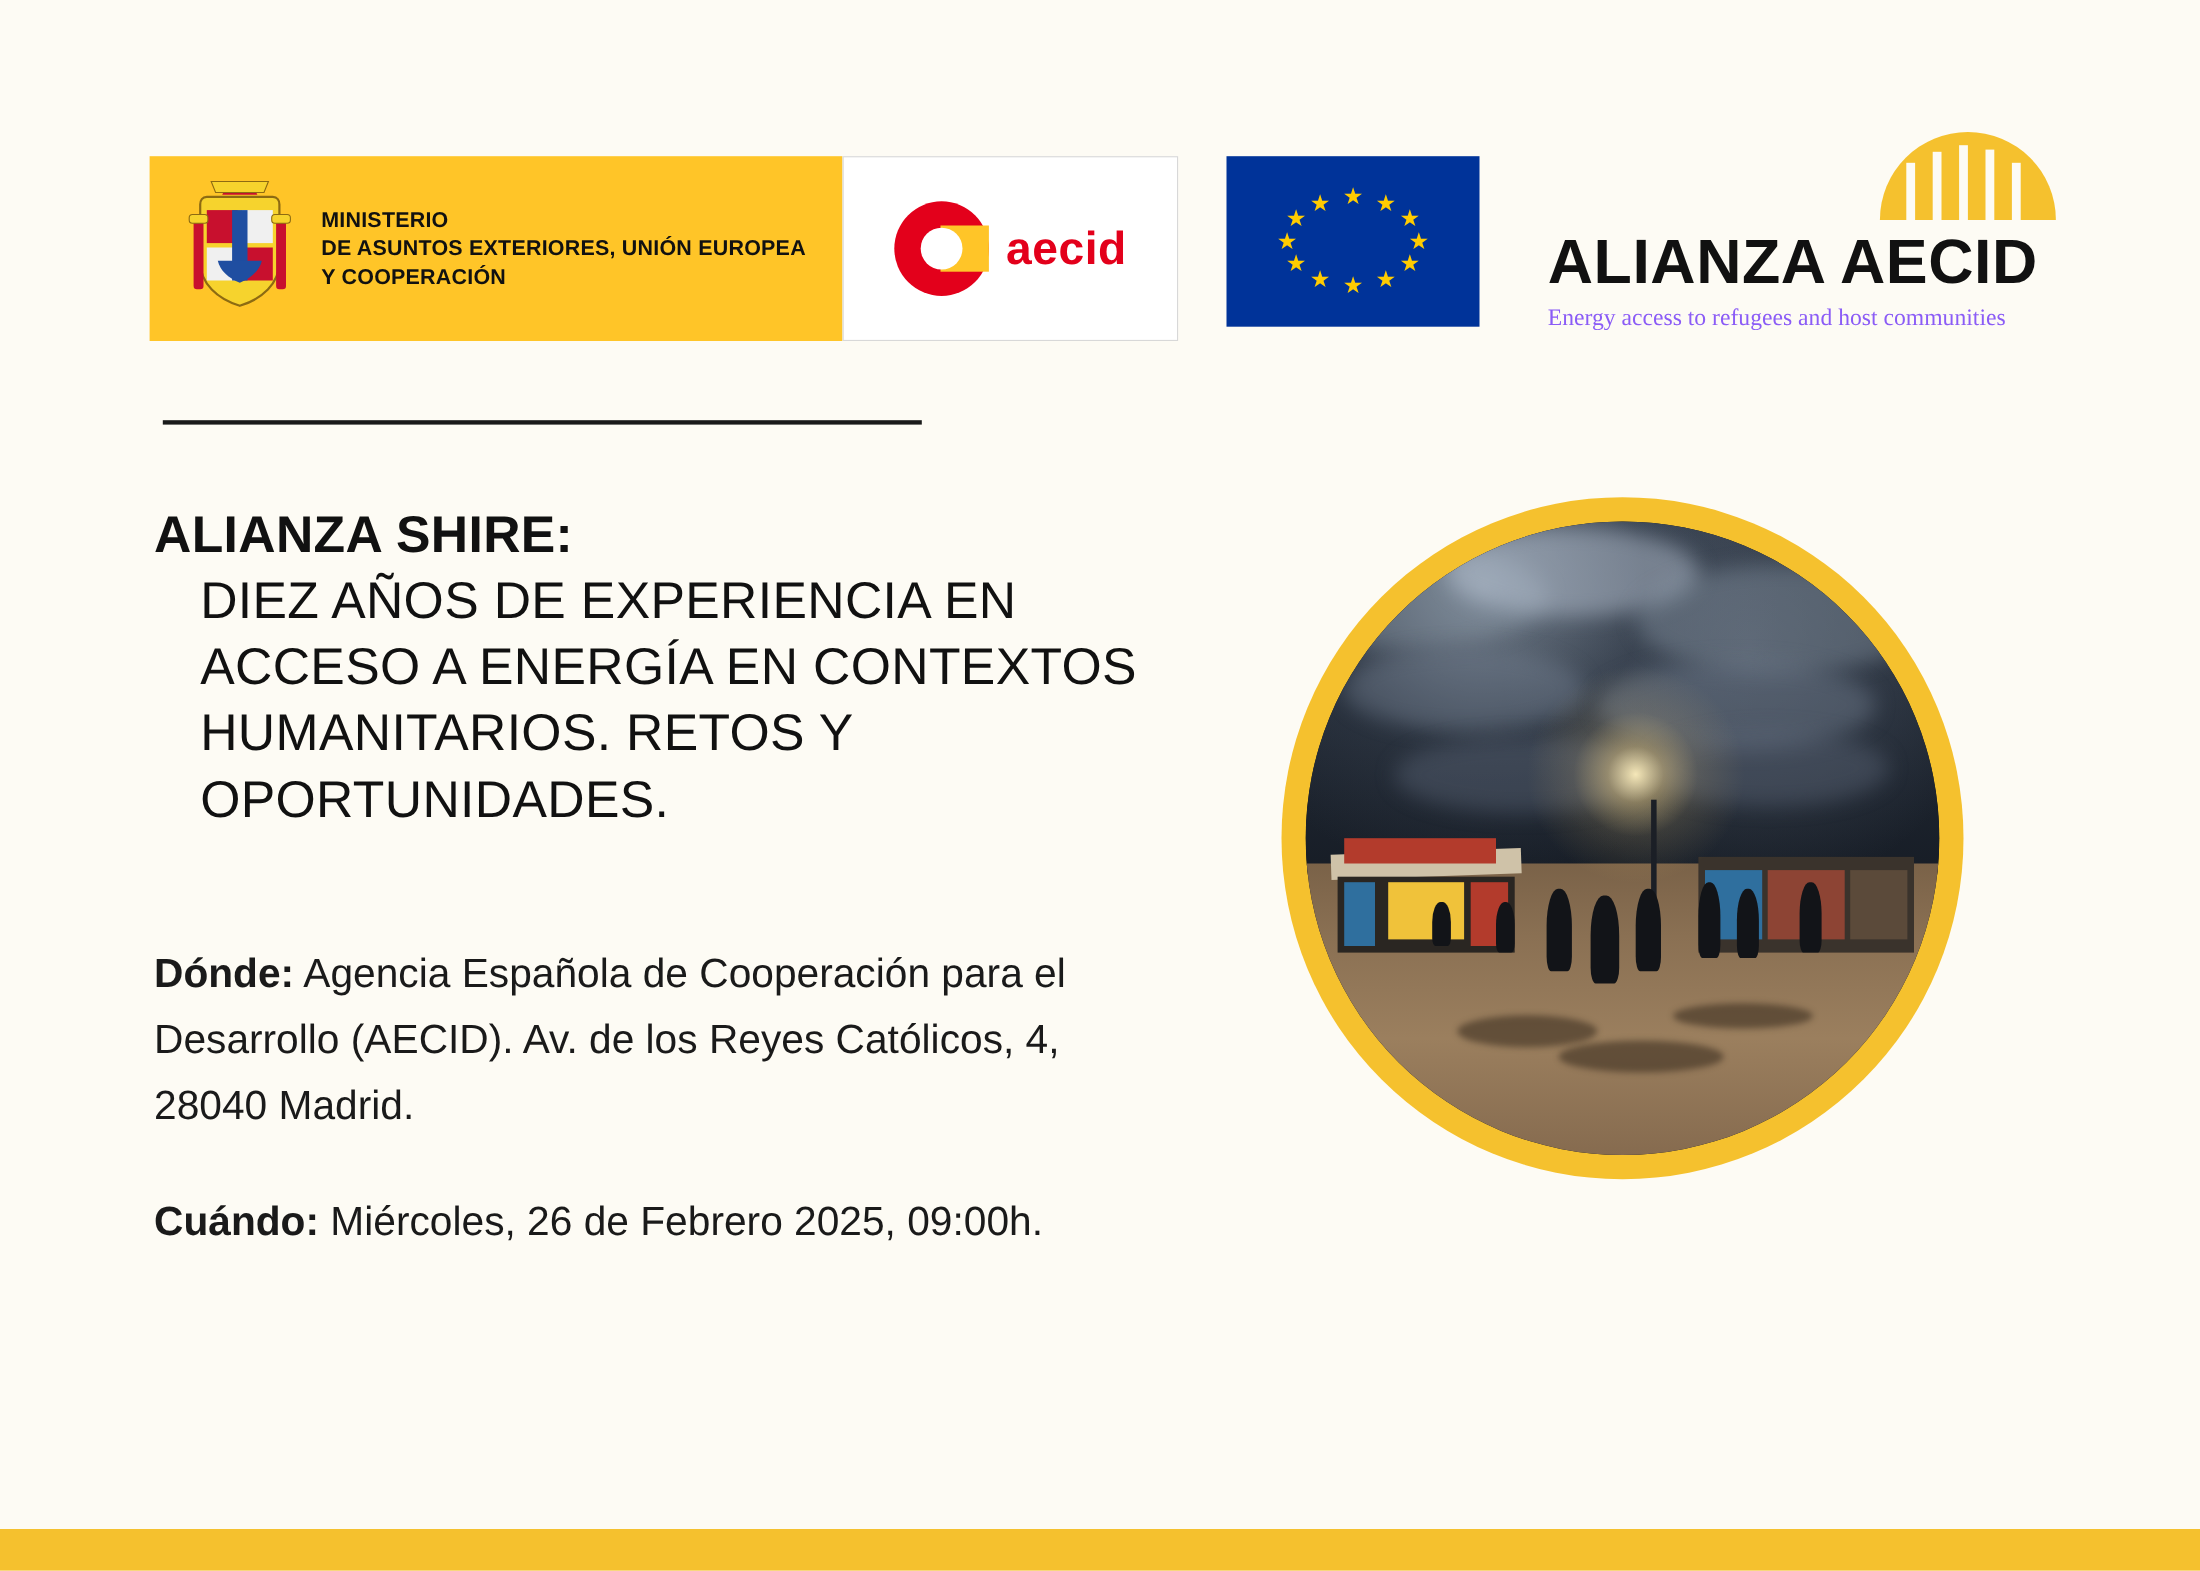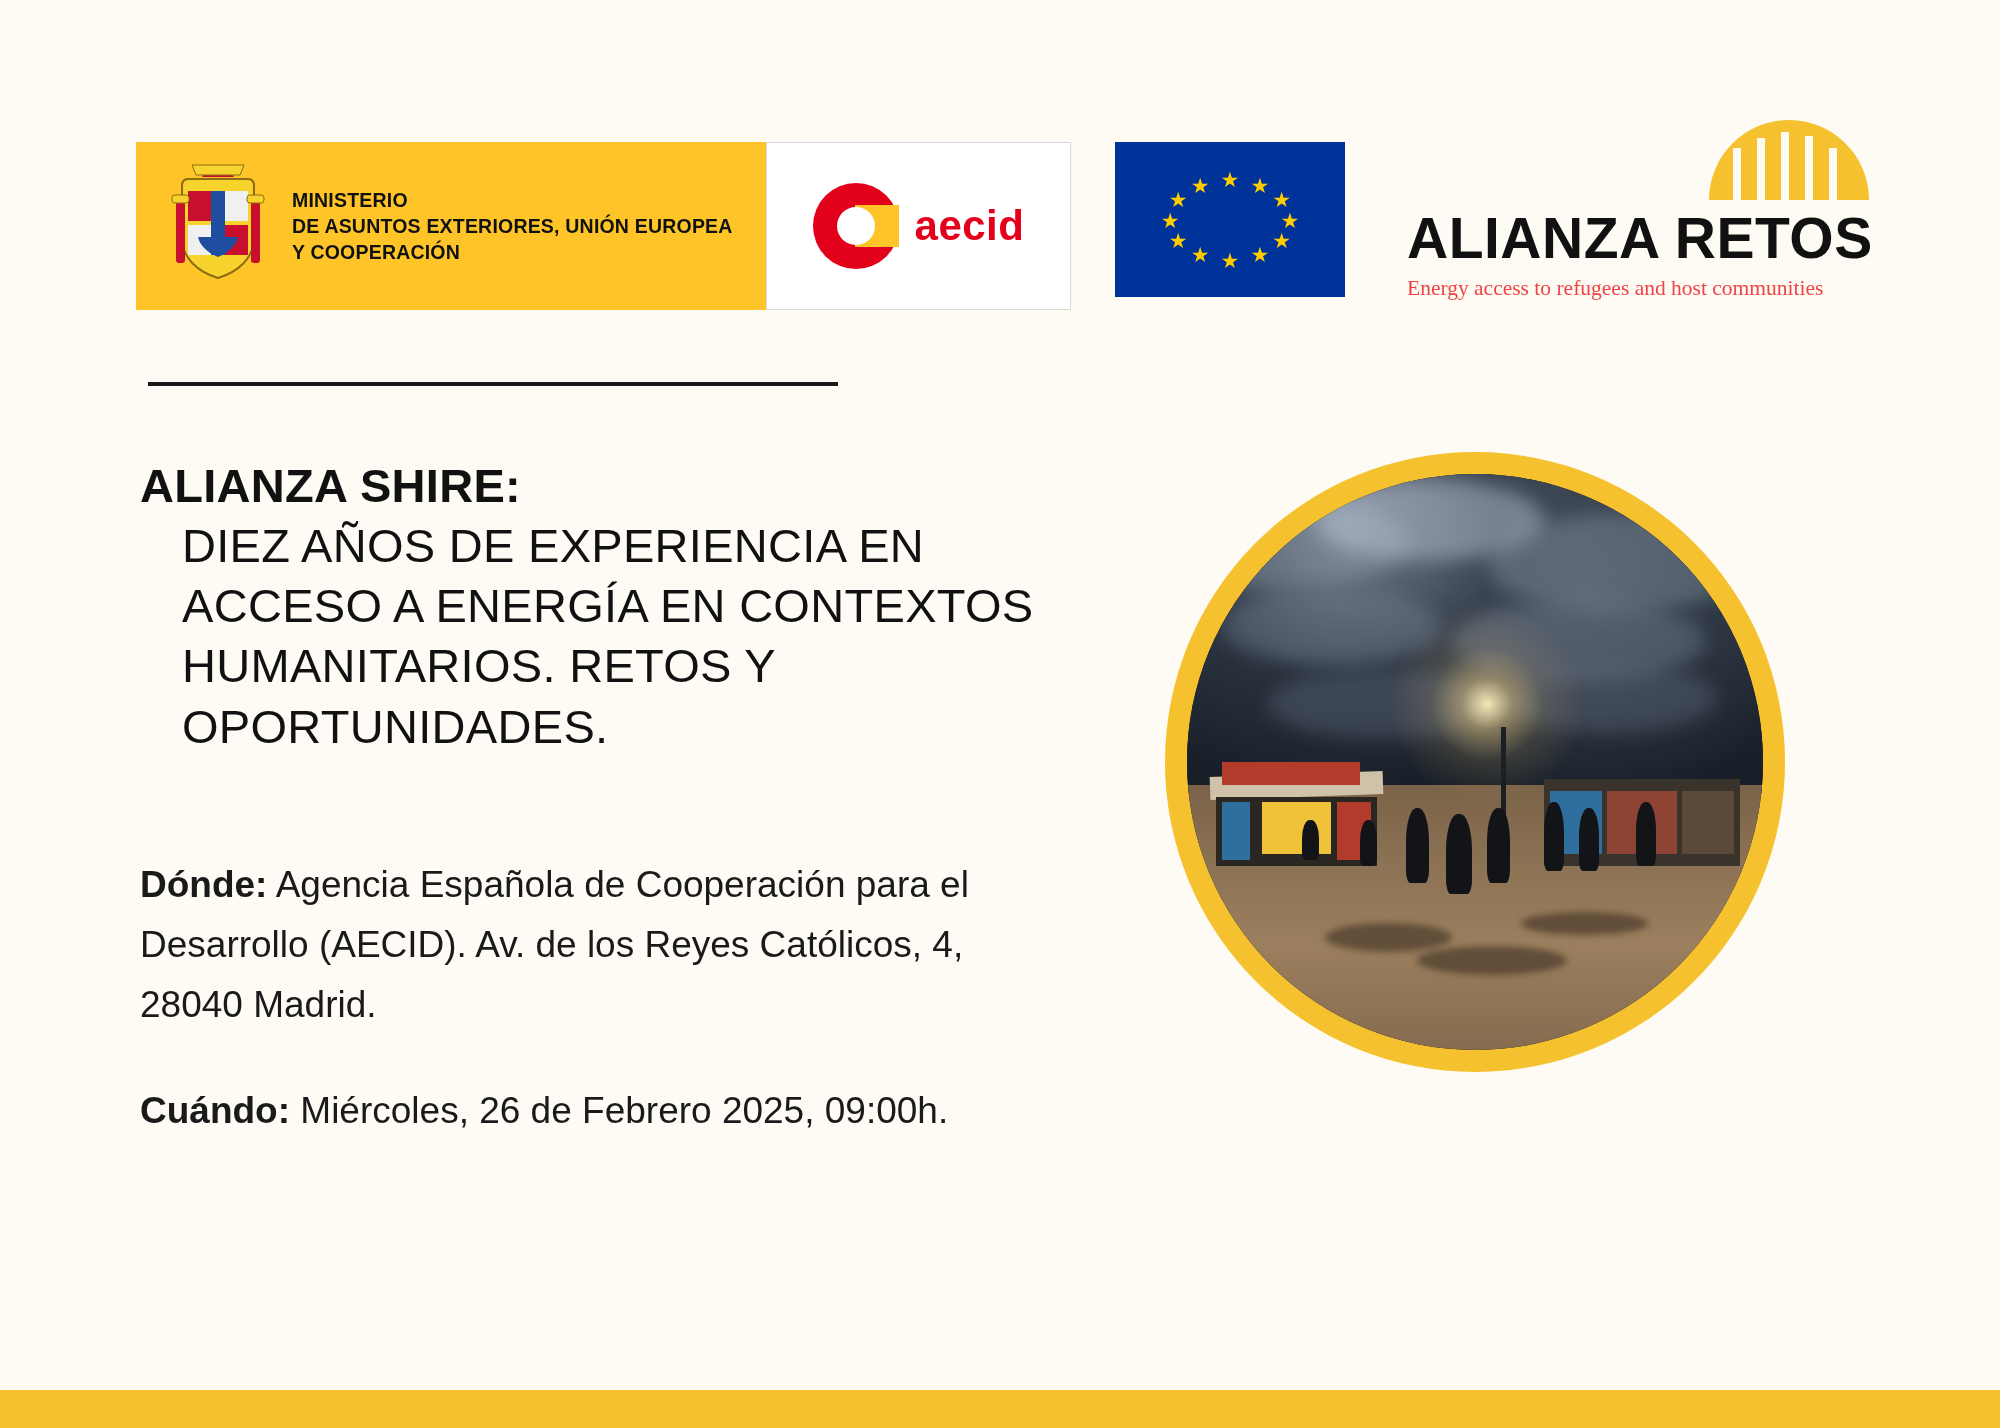--- a/index.html
+++ b/index.html
@@ -139,21 +139,21 @@
     font-weight: bold;
     letter-spacing: 0.5px;
     color: #111;
     line-height: 1;
     margin-top: 62px;
     white-space: nowrap;
   }
   .shire-sub {
     font-family: "Liberation Serif", serif;
     font-size: 21.5px;
-    color: #ef4444;
+    color: #8b5cf6;
     margin-top: 9px;
     white-space: nowrap;
   }
 
   
   .rule {
     position: absolute;
     left: 148px;
     top: 382px;
     width: 690px;
@@ -361,21 +361,21 @@
       <div class="shire-icon">
         <svg viewBox="0 0 180 92" width="180" height="92" aria-hidden="true">
           <path d="M10 92 A80 80 0 0 1 170 92 Z" fill="#f5c12e"></path>
           <rect x="34" y="40" width="8" height="52" fill="#fdfbf4"></rect>
           <rect x="58" y="30" width="8" height="62" fill="#fdfbf4"></rect>
           <rect x="82" y="24" width="8" height="68" fill="#fdfbf4"></rect>
           <rect x="106" y="28" width="8" height="64" fill="#fdfbf4"></rect>
           <rect x="130" y="40" width="8" height="52" fill="#fdfbf4"></rect>
         </svg>
       </div>
-      <div class="shire-title">ALIANZA RETOS</div>
+      <div class="shire-title">ALIANZA AECID</div>
       <div class="shire-sub">Energy access to refugees and host communities</div>
     </div>
   </div>
 
   <div class="rule"></div>
 
   <div class="headline">
     <span class="strong">ALIANZA SHIRE:</span>
     <span class="rest">DIEZ AÑOS DE EXPERIENCIA EN ACCESO A ENERGÍA EN CONTEXTOS HUMANITARIOS. RETOS Y OPORTUNIDADES.</span>
   </div>

